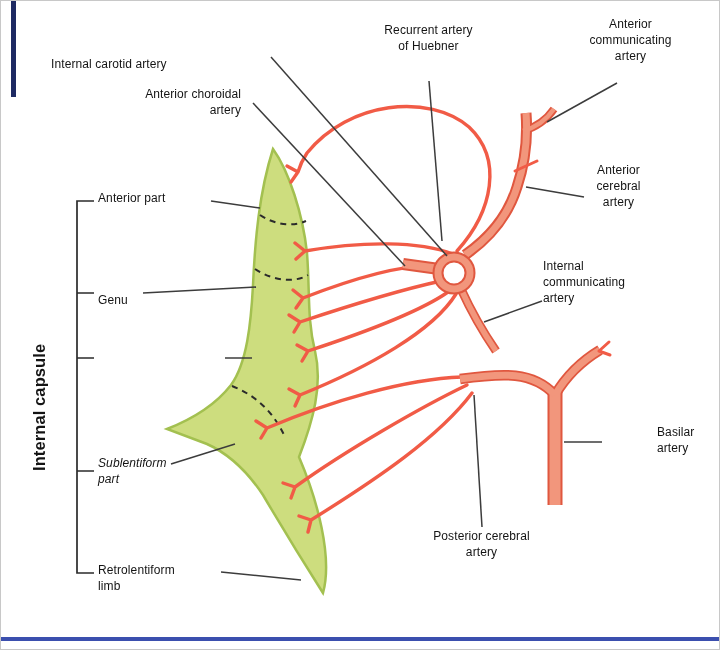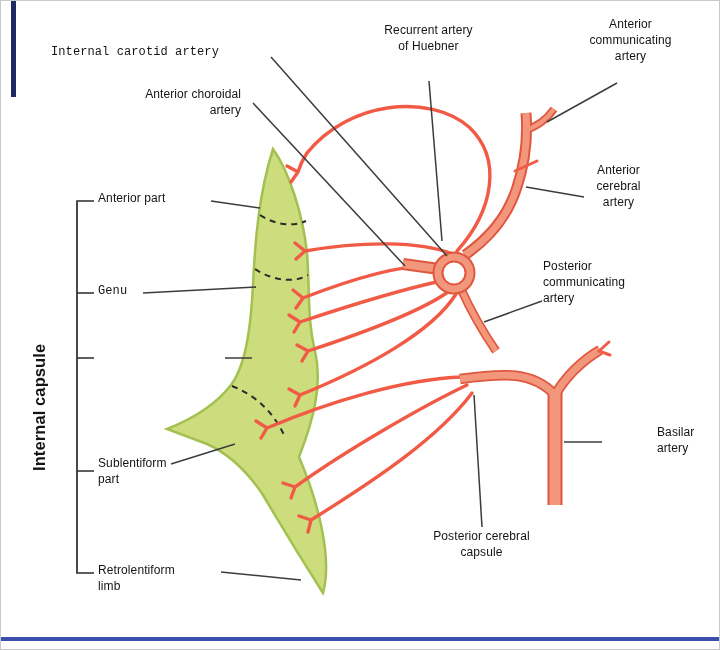--- a/index.html
+++ b/index.html
@@ -103,42 +103,42 @@
     <path class="leader" d="M 481 526 L 473 394"></path>
     <path class="leader" d="M 210 200 L 259 207"></path>
     <path class="leader" d="M 142 292 L 255 286"></path>
     <path class="leader" d="M 224 357 L 251 357"></path>
     <path class="leader" d="M 170 463 L 234 443"></path>
     <path class="leader" d="M 220 571 L 300 579"></path>
 
     <path class="bracket" d="M 93 200 L 76 200 L 76 572 L 93 572 M 76 292 L 93 292 M 76 357 L 93 357 M 76 470 L 93 470"></path>
   </svg>
 
-  <div class="lbl" style="left:50px; top:44px; width:220px;font-family:Liberation Mono, monospace;">Internal carotid artery</div>
+  <div class="lbl" style="left:50px; top:56px; width:220px;">Internal carotid artery</div>
   <div class="lbl center" style="left:60px; top:86px; width:180px;text-align:right;">Anterior choroidal
 artery</div>
   <div class="lbl center" style="left:345px; top:22px; width:165px;">Recurrent artery
 of Huebner</div>
   <div class="lbl center" style="left:552px; top:16px; width:155px;">Anterior
 communicating
 artery</div>
   <div class="lbl center" style="left:560px; top:162px; width:115px;">Anterior
 cerebral
 artery</div>
-  <div class="lbl" style="left:542px; top:258px; width:160px;">Posterior
+  <div class="lbl" style="left:542px; top:258px; width:160px;">Internal
 communicating
 artery</div>
   <div class="lbl" style="left:640px; top:424px; width:95px;margin-left:16px;">Basilar
 artery</div>
   <div class="lbl center" style="left:388px; top:528px; width:185px;">Posterior cerebral
-capsule</div>
+artery</div>
 
   <div class="lbl" style="left:97px; top:190px;">Anterior part</div>
-  <div class="lbl" style="left:97px; top:283px;font-family:Liberation Mono, monospace;">Genu</div>
-  <div class="lbl" style="left:97px; top:455px;">Sublentiform
+  <div class="lbl" style="left:97px; top:292px;">Genu</div>
+  <div class="lbl" style="left:97px; top:455px;font-style:italic;">Sublentiform
 part</div>
   <div class="lbl" style="left:97px; top:562px;">Retrolentiform
 limb</div>
   <div class="lbl bold rot" style="left:28px; top:470px;">Internal capsule</div>
 
   <div class="frame-left"></div>
   <div class="frame-bottom"></div>
 </div>
 
 </body></html>

